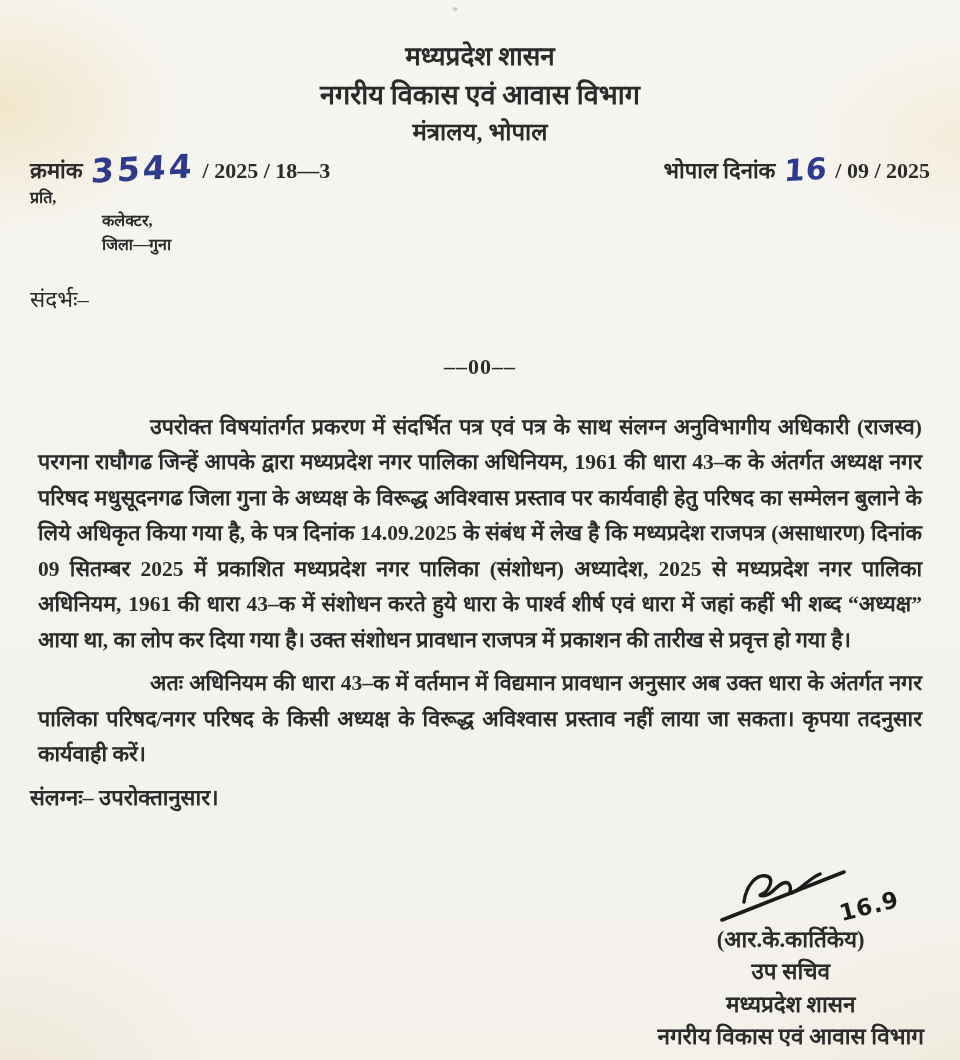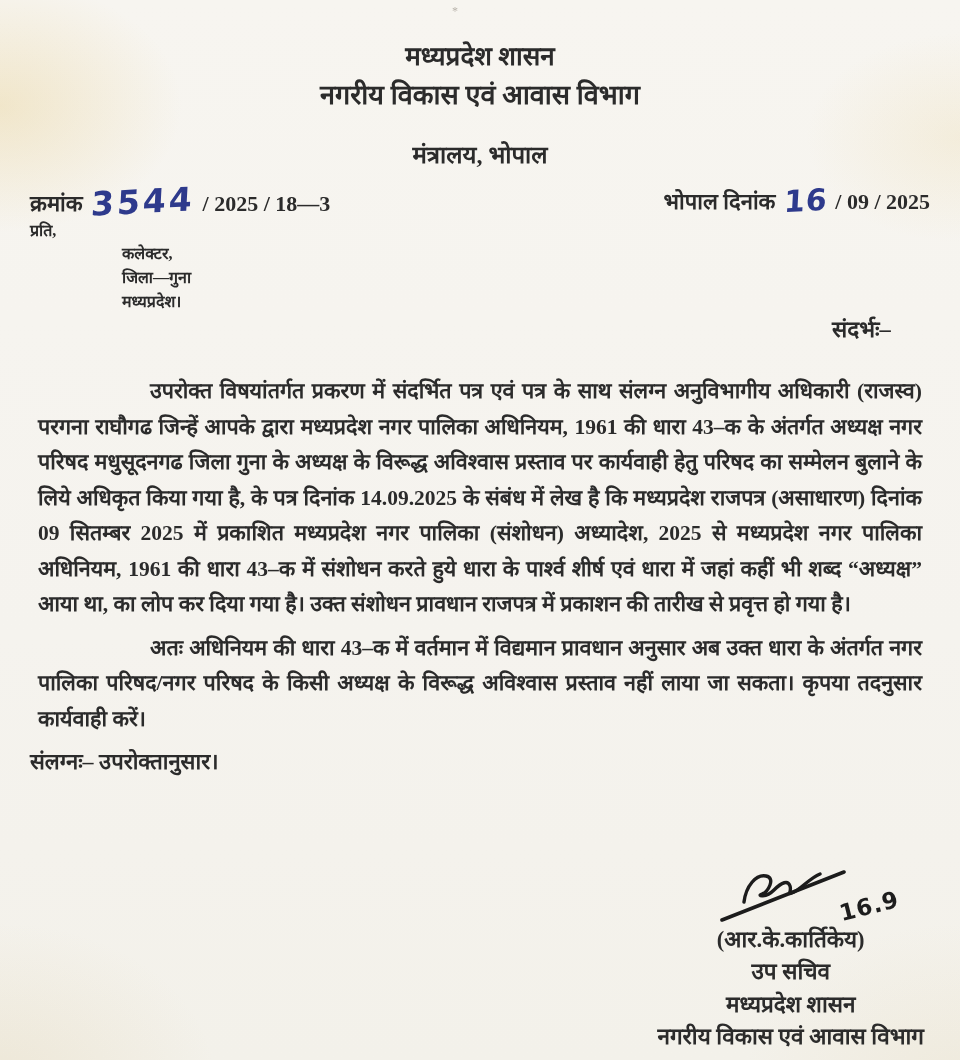--- a/index.html
+++ b/index.html
@@ -11,37 +11,37 @@
       radial-gradient(260px 180px at 0% 10%, rgba(227,196,115,0.30), rgba(227,196,115,0) 70%),
       radial-gradient(220px 150px at 100% 13%, rgba(227,196,115,0.16), rgba(227,196,115,0) 70%),
       radial-gradient(300px 220px at 0% 102%, rgba(214,192,140,0.20), rgba(214,192,140,0) 72%),
       radial-gradient(300px 220px at 100% 102%, rgba(214,192,140,0.14), rgba(214,192,140,0) 72%),
       linear-gradient(180deg,#f7f5f0 0%,#f5f3ee 60%,#f3f1ea 100%);
   }
   .sheet{position:relative;width:100%;height:100%;box-sizing:border-box;padding:30px 30px 0 30px;}
   .letterhead{text-align:center;line-height:1.45;margin-top:8px;}
   .lh1{font-size:26px;font-weight:700;}
   .lh2{font-size:27px;font-weight:700;}
-  .lh3{font-size:24px;font-weight:700;margin-top:23px;}
-  .refrow{display:flex;justify-content:space-between;align-items:center;margin-top:10px;}
+  .lh3{font-size:24px;font-weight:700;}
+  .refrow{display:flex;justify-content:space-between;align-items:flex-end;margin-top:0;}
   .refleft,.refright{display:flex;align-items:baseline;gap:8px;font-size:22px;font-weight:600;}
   .hand{
     font-family:"DejaVu Sans","Liberation Sans",sans-serif;
     color:#2e3a8c;font-size:33px;font-weight:700;
     transform:rotate(-3deg) skewX(-6deg);display:inline-block;
     letter-spacing:3px;line-height:1;position:relative;top:2px;
   }
   .hand.small{font-size:30px;letter-spacing:1px;}
   .printednum{font-size:22px;font-weight:600;}
   .addr{font-size:16px;font-weight:600;line-height:1.48;margin-top:2px;}
-  .addr .indent{margin-left:92px;}
+  .addr .indent{margin-left:72px;}
   .subject{display:flex;margin-top:22px;font-size:22.5px;font-weight:700;line-height:1.62;}
   .subject .lbl{flex:0 0 82px;}
   .subject .txt{flex:1;}
-  .referenceline{display:flex;font-size:22.5px;font-weight:700;justify-content:flex-end;}
+  .referenceline{display:flex;margin-top:26px;font-size:22.5px;font-weight:400;}
   .referenceline .lbl{flex:0 0 98px;}
   .sep{text-align:center;font-size:22px;font-weight:700;letter-spacing:1px;margin-top:40px;}
   .bodytext{font-size:21.5px;font-weight:600;line-height:35.5px;text-align:justify;margin-top:30px;}
   .bodytext p{margin:8px;text-indent:112px;}
   .enclosure{font-size:22px;font-weight:700;}
   .sigblock{position:absolute;right:36px;bottom:6px;text-align:center;font-size:22.5px;font-weight:700;line-height:1.45;}
   .scrawl{position:relative;height:66px;margin-bottom:-4px;}
   .scrawl svg{position:absolute;right:18px;top:0;}
   .sigdate{
     position:absolute;right:24px;top:28px;
@@ -74,28 +74,28 @@
       <span>भोपाल दिनांक</span>
       <span class="hand small">16</span>
       <span class="printednum">/ 09 / 2025</span>
     </div>
   </div>
 
   <div class="addr">
     <div>प्रति,</div>
     <div class="indent">कलेक्टर,</div>
     <div class="indent">जिला—गुना</div>
-    <div class="indent">मध्यप्रदेश।</div>
   </div>
 
 
   <div class="referenceline">
     <span class="lbl">संदर्भः–</span>
   </div>
 
+  <div class="sep">––00––</div>
 
   <div class="bodytext">
     <p>उपरोक्त विषयांतर्गत प्रकरण में संदर्भित पत्र एवं पत्र के साथ संलग्न अनुविभागीय अधिकारी (राजस्व) परगना राघौगढ जिन्हें आपके द्वारा मध्यप्रदेश नगर पालिका अधिनियम, 1961 की धारा 43–क के अंतर्गत अध्यक्ष नगर परिषद मधुसूदनगढ जिला गुना के अध्यक्ष के विरूद्ध अविश्वास प्रस्ताव पर कार्यवाही हेतु परिषद का सम्मेलन बुलाने के लिये अधिकृत किया गया है, के पत्र दिनांक 14.09.2025 के संबंध में लेख है कि मध्यप्रदेश राजपत्र (असाधारण) दिनांक 09 सितम्बर 2025 में प्रकाशित मध्यप्रदेश नगर पालिका (संशोधन) अध्यादेश, 2025 से मध्यप्रदेश नगर पालिका अधिनियम, 1961 की धारा 43–क में संशोधन करते हुये धारा के पार्श्व शीर्ष एवं धारा में जहां कहीं भी शब्द “अध्यक्ष” आया था, का लोप कर दिया गया है। उक्त संशोधन प्रावधान राजपत्र में प्रकाशन की तारीख से प्रवृत्त हो गया है।</p>
     <p>अतः अधिनियम की धारा 43–क में वर्तमान में विद्यमान प्रावधान अनुसार अब उक्त धारा के अंतर्गत नगर पालिका परिषद/नगर परिषद के किसी अध्यक्ष के विरूद्ध अविश्वास प्रस्ताव नहीं लाया जा सकता। कृपया तदनुसार कार्यवाही करें।</p>
   </div>
 
   <div class="enclosure">संलग्नः– उपरोक्तानुसार।</div>
 
   <div class="sigblock">
     <div class="scrawl">

